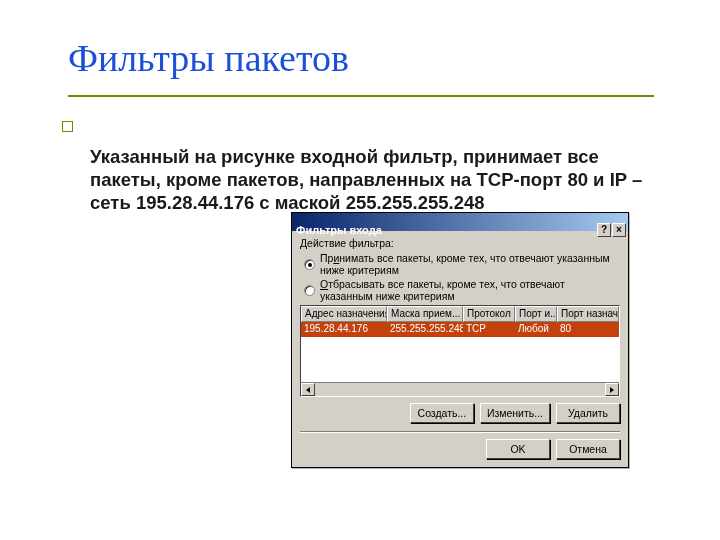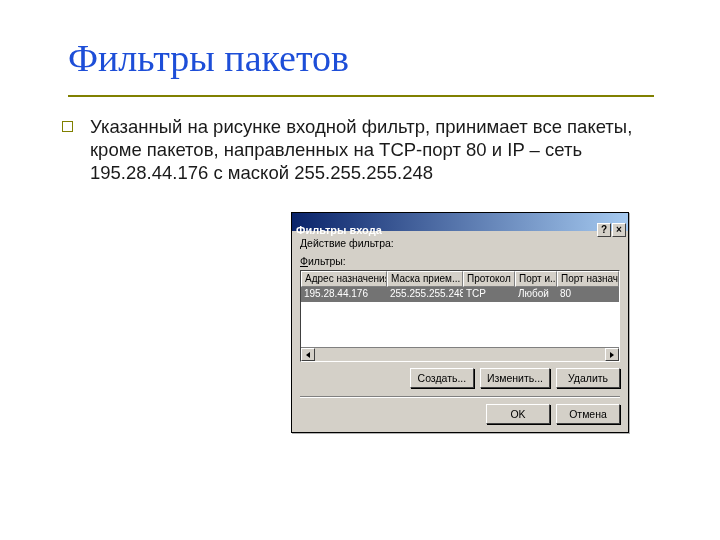--- a/index.html
+++ b/index.html
@@ -42,21 +42,22 @@
     content: "";
     display: block;
     width: 9px; height: 9px;
     border: 1.5px solid #808000;
     background: transparent;
   }
   .bullet-text {
     font-size: 18.5px;
     line-height: 1.25;
     color: #1a1a1a;
-    font-weight: 400;
+    font-weight: 700;
+    margin-top: 30px;
   }
 
   
   .dialog {
     position: absolute;
     left: 291px; top: 212px;
     width: 338px;
     font-family: Tahoma, Arial, sans-serif;
     font-size: 11px;
     background: #d4d0c8;
@@ -117,21 +118,21 @@
   .lv-header { display:flex; height:16px; }
   .lv-head-cell {
     background:#d4d0c8;
     border: 1px solid;
     border-color: #fff #808080 #808080 #fff;
     font-size: 10px;
     padding: 1px 3px 0 3px;
     overflow: hidden; white-space: nowrap; text-overflow: clip;
   }
   .lv-row { display:flex; height:15px; }
-  .lv-row.selected { background:#737373; color:#fff;justify-content:flex-end; }
+  .lv-row.selected { background:#c2410c; color:#fff;justify-content:flex-end; }
   .lv-cell {
     font-size: 10px;
     padding: 1px 3px 0 3px;
     overflow:hidden; white-space:nowrap;
   }
   .lv-scroll-h {
     position:absolute; left:0; right:0; bottom:0; height:14px;
     background:#d4d0c8;
     border-top:1px solid #808080;
     display:flex; justify-content:space-between;
@@ -187,23 +188,30 @@
     <span class="dialog-titlebar-text">Фильтры входа</span>
     <div class="titlebar-buttons">
       <div class="tb-btn">?</div>
       <div class="tb-btn">×</div>
     </div>
   </div>
   <div class="dialog-body">
 
     <div class="group-label">Действие фильтра:</div>
 
-
-
-    <div class="filters-label"><span class="u">Ф</span><span>ильтры:</span></div>
+    <div class="radio-row">
+      <span class="radio checked"></span>
+      <span><span>Пр</span><span class="u">и</span><span>нимать все пакеты, кроме тех, что отвечают указанным ниже критериям</span></span>
+    </div>
+
+    <div class="radio-row">
+      <span class="radio"></span>
+      <span><span class="u">О</span><span>тбрасывать все пакеты, кроме тех, что отвечают указанным ниже критериям</span></span>
+    </div>
+
 
     <div class="listview">
       <div class="lv-header">
         <div class="lv-head-cell c1">Адрес назначения</div>
         <div class="lv-head-cell c2">Маска прием...</div>
         <div class="lv-head-cell c3">Протокол</div>
         <div class="lv-head-cell c4">Порт и...</div>
         <div class="lv-head-cell c5">Порт назначения или</div>
       </div>
       <div class="lv-row selected">

